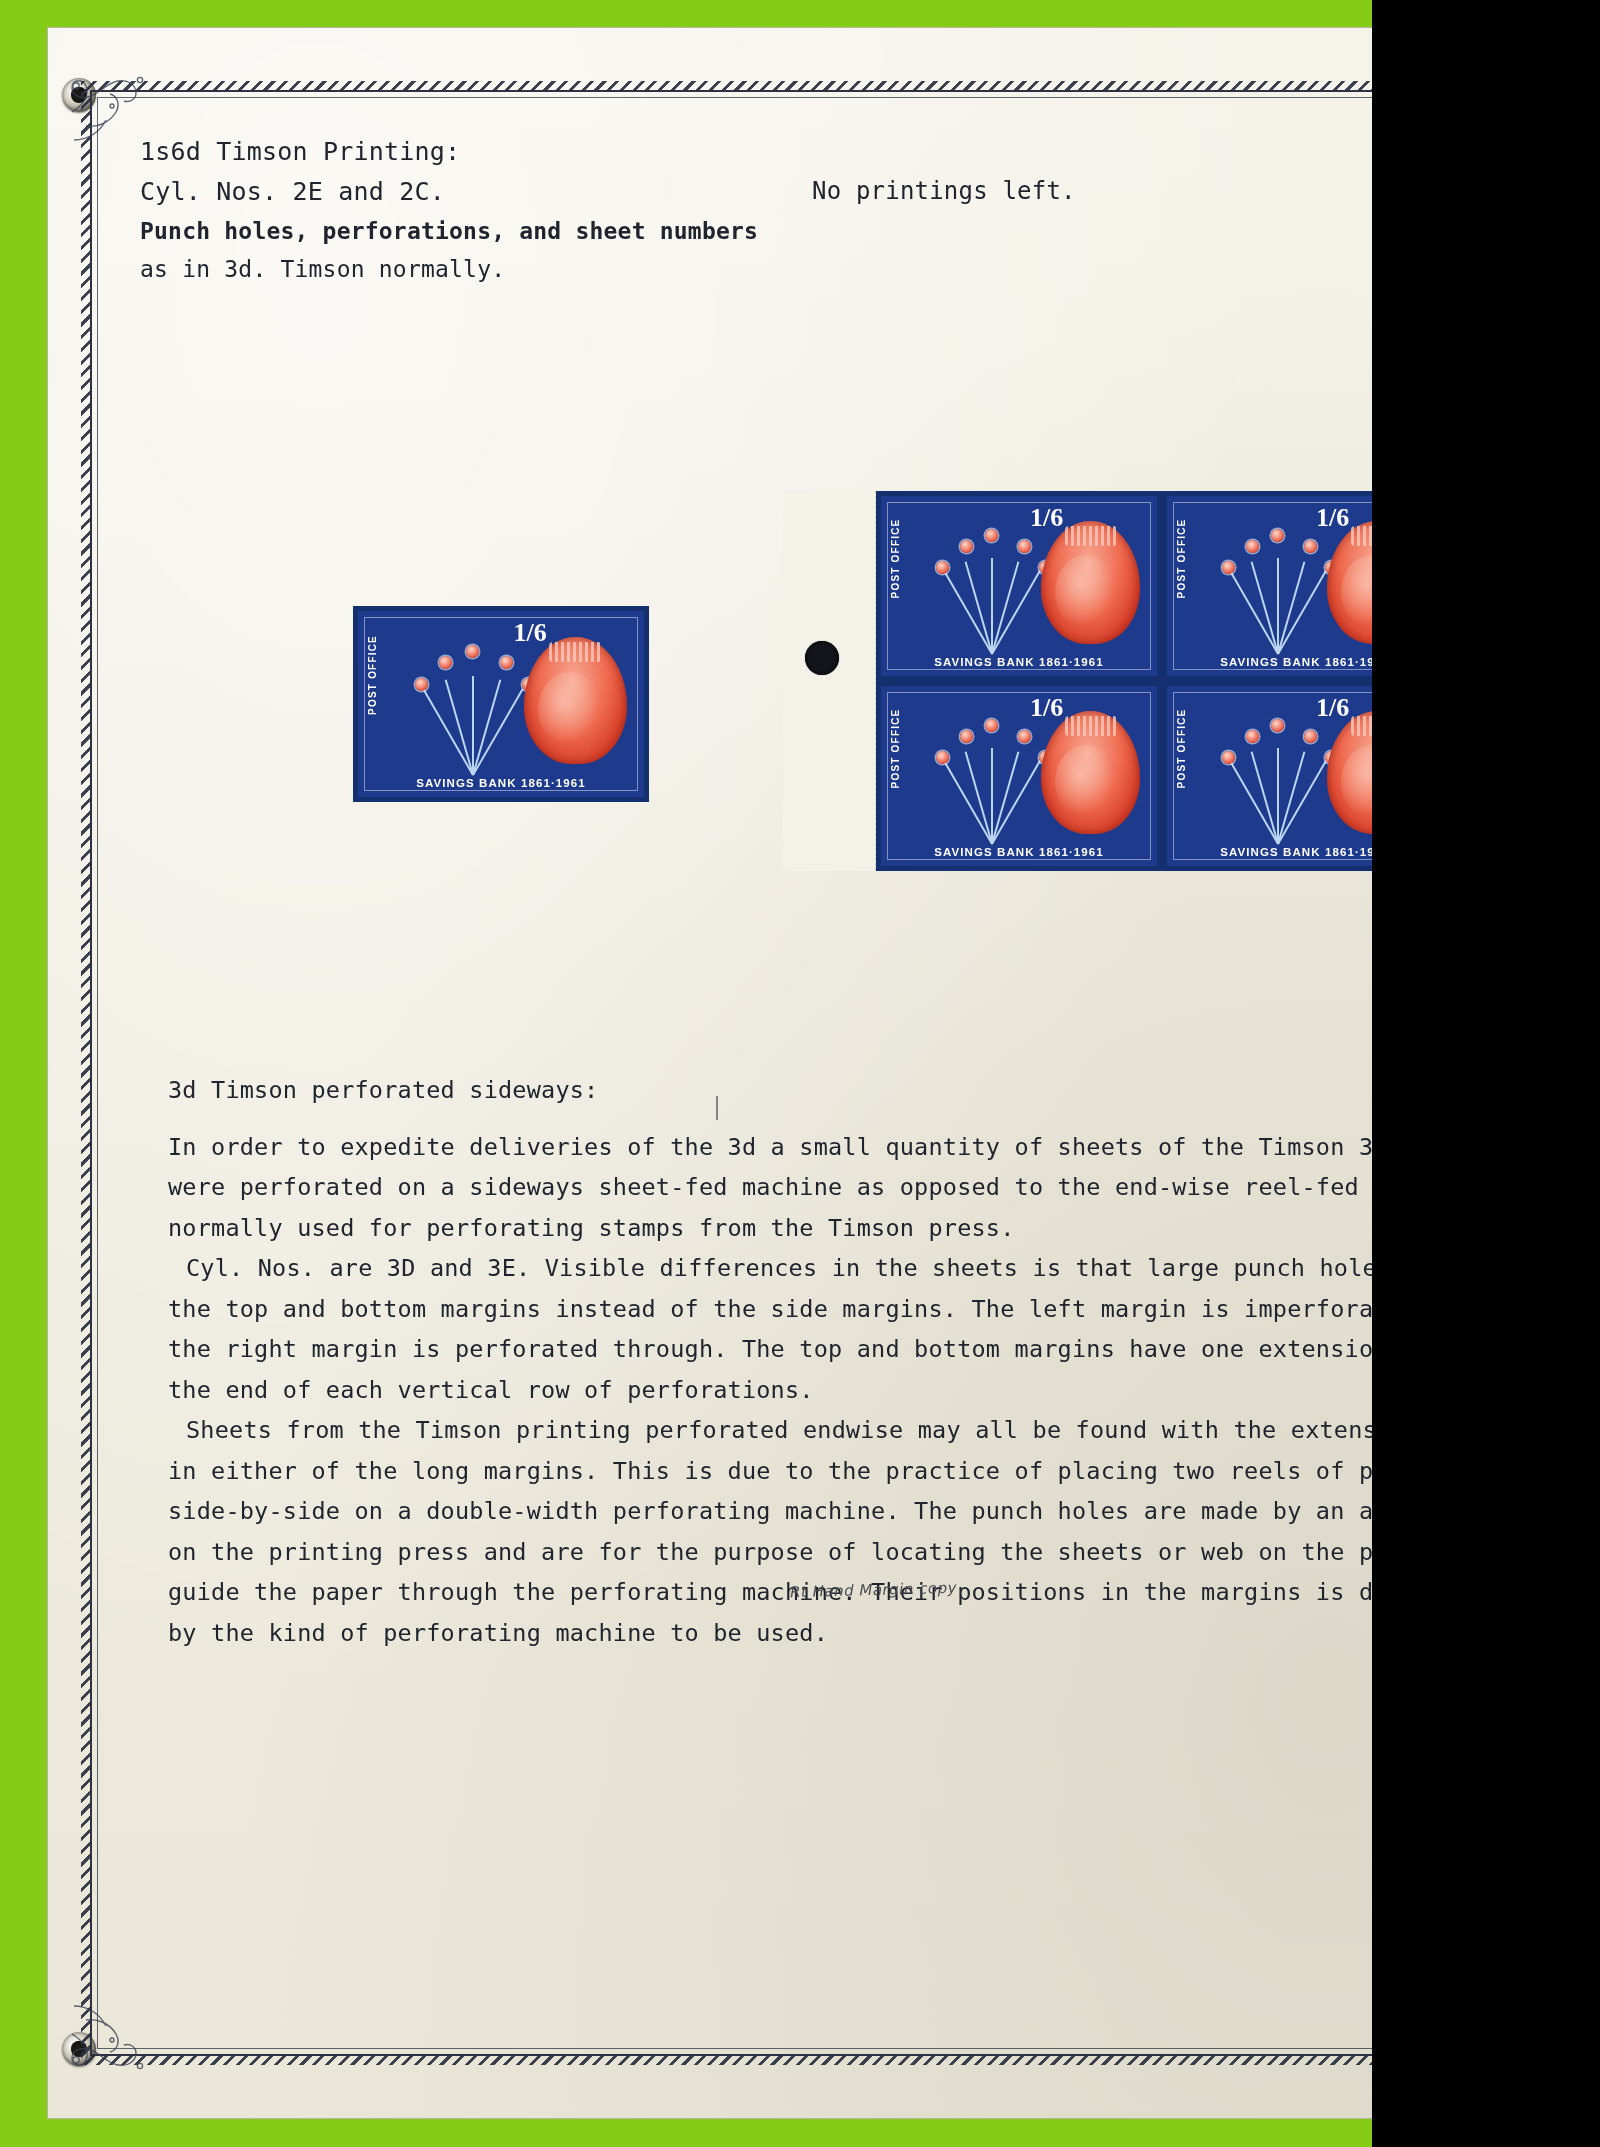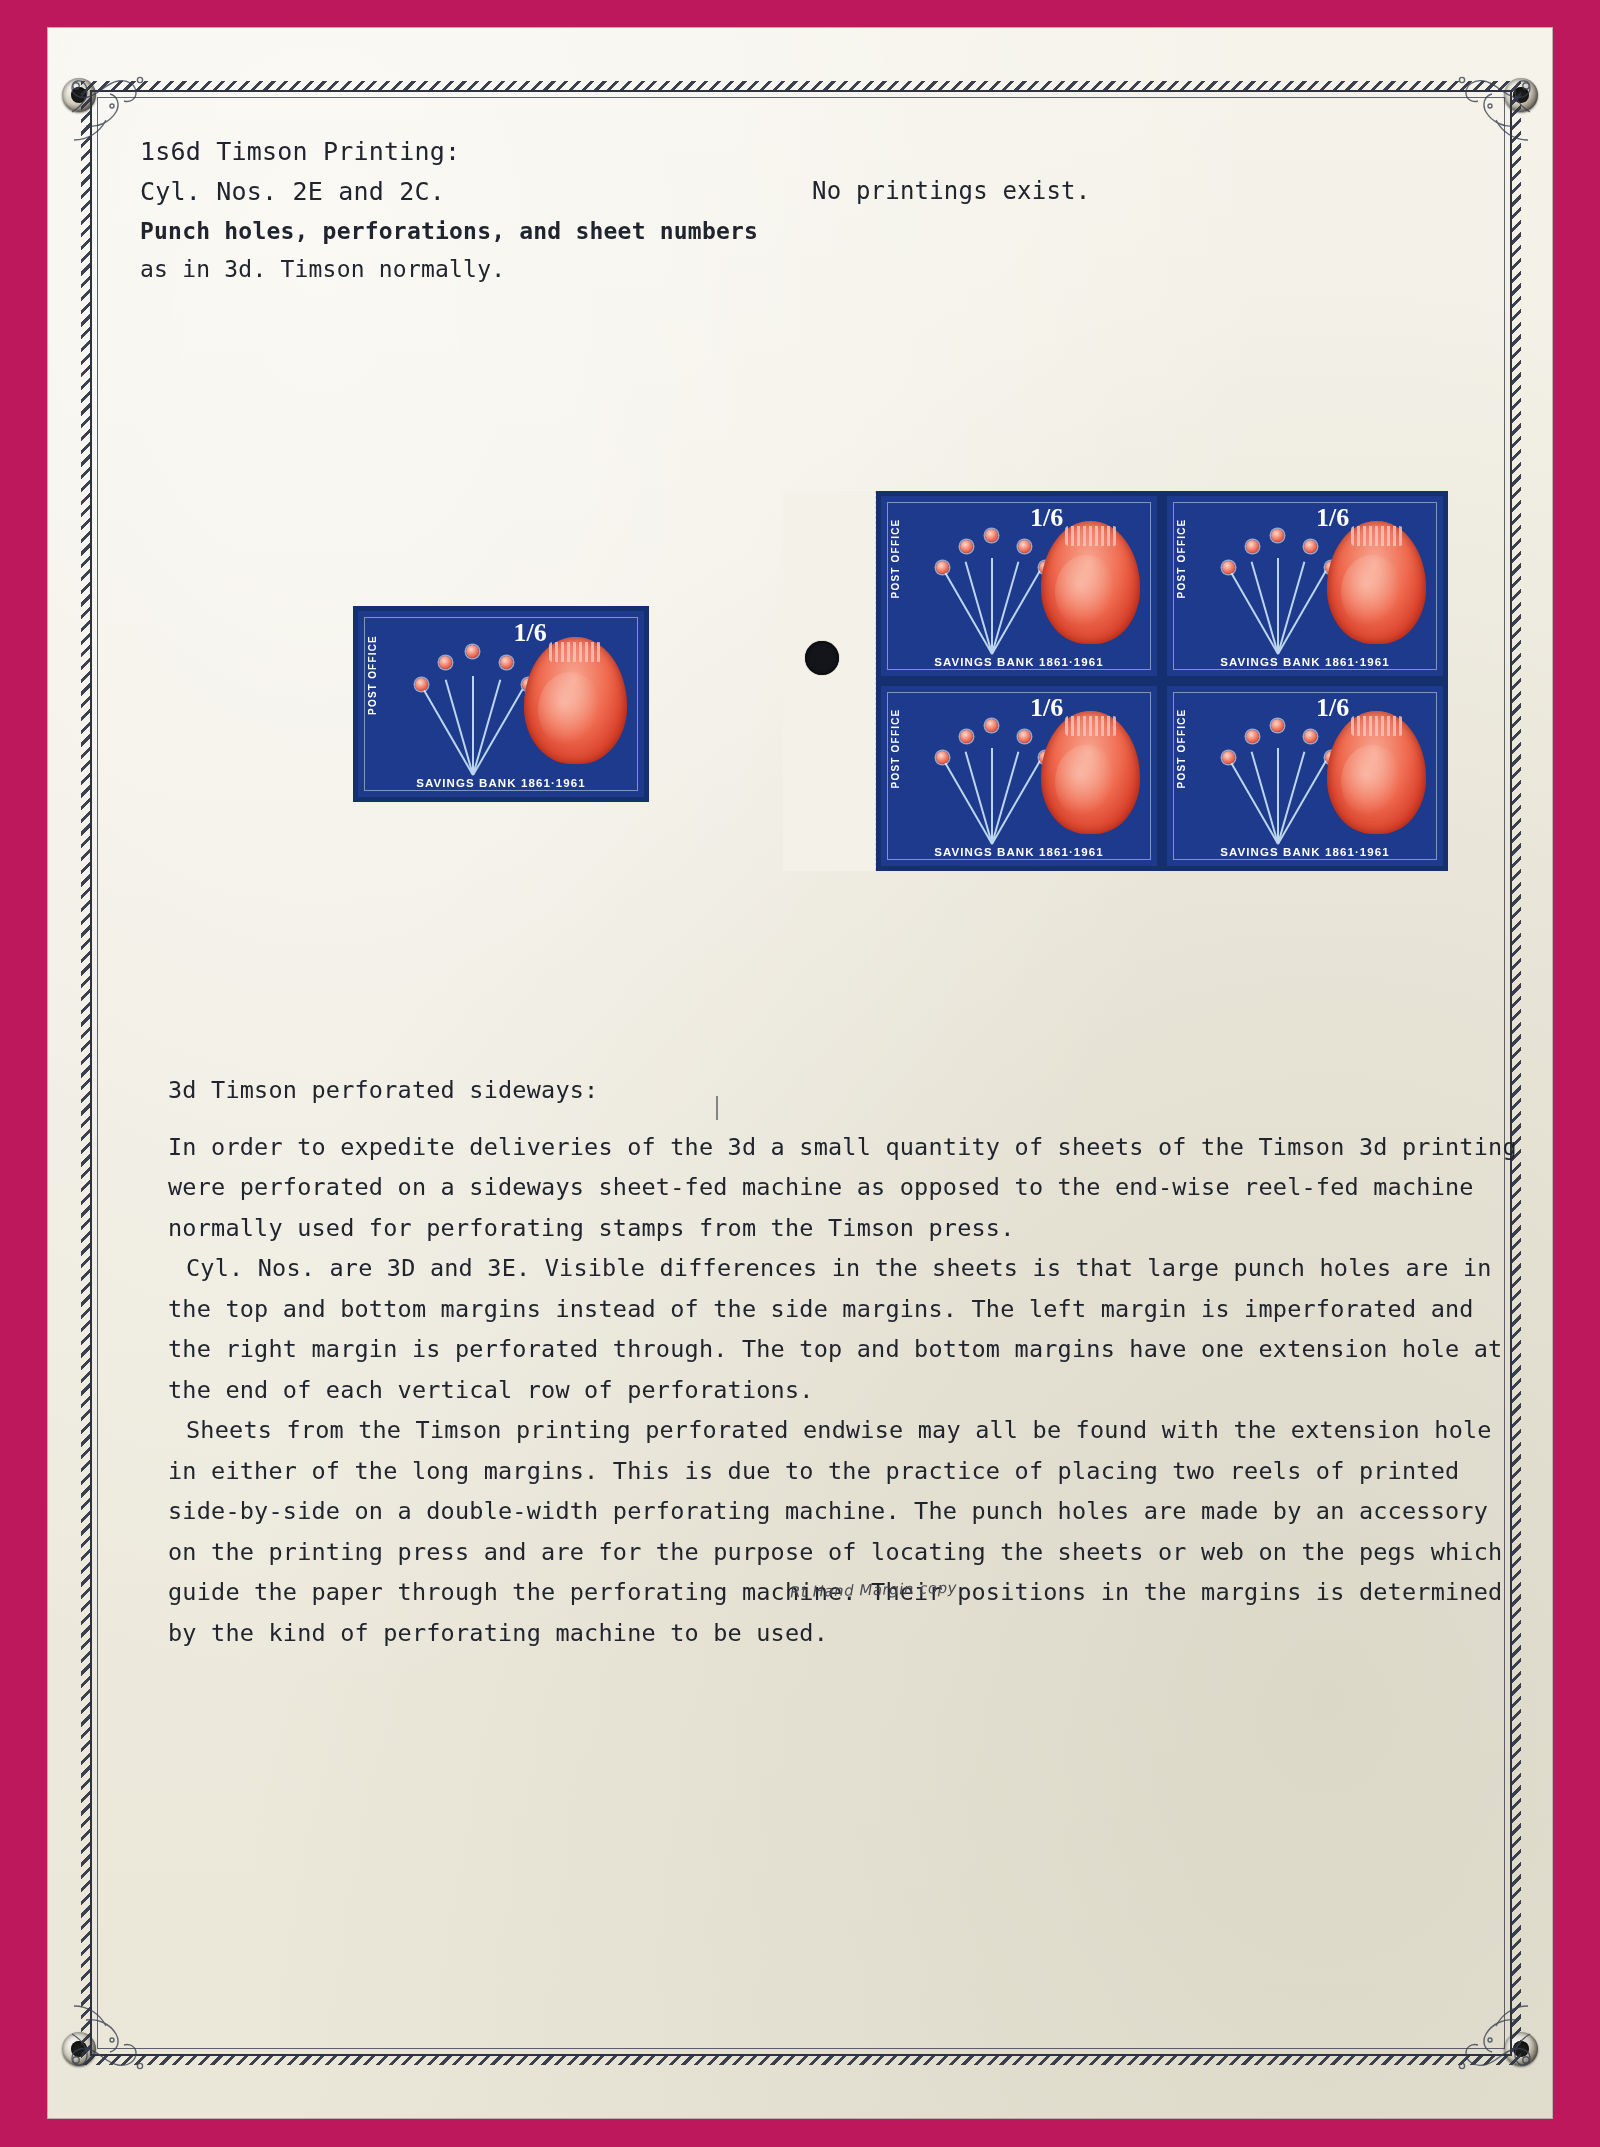--- a/index.html
+++ b/index.html
@@ -1,19 +1,19 @@
 <!DOCTYPE html>
 <html><head>
 <meta charset="utf-8">
 <style>
   html,body{margin:0;padding:0;background:#000;}
   body{width:1600px;height:2147px;font-family:"DejaVu Sans Mono", monospace;}
 
   
-  #page-root{position:relative;width:1600px;height:2147px;background:#be185d;overflow:hidden;}
+  #page-root{position:relative;width:1372px;height:2147px;background:#84cc16;overflow:hidden;}
   #album-page{
     position:absolute;left:48px;top:28px;width:1504px;height:2090px;
     background:#f2f0e6;
     box-shadow:0 0 0 1px #b9b4a2;
   }
   
   #album-page:before{
     content:"";position:absolute;inset:0;
     background:
       radial-gradient(ellipse at 18% 12%, rgba(255,255,255,.55) 0%, rgba(255,255,255,0) 55%),
@@ -280,21 +280,21 @@
       <div class="hdr-row">
         <div class="hdr-left">
           <div class="hl1">1s6d   Timson Printing:</div>
         </div>
       </div>
       <div class="hdr-row">
         <div class="hdr-left">
           <div class="hl2">Cyl. Nos. 2E and 2C.</div>
         </div>
         <div class="hdr-right">
-          <div class="hr2">No printings exist.</div>
+          <div class="hr2">No printings left.</div>
         </div>
       </div>
       <div class="hl3">Punch holes, perforations, and sheet numbers</div>
       <div class="hl4">as in 3d. Timson normally.</div>
     </div>
 
     <div id="single-16">
       <div class="stamp16" style="width:296px;height:196px;">
         <div class="inner-frame"></div>
         <div class="side-text">POST OFFICE</div>

